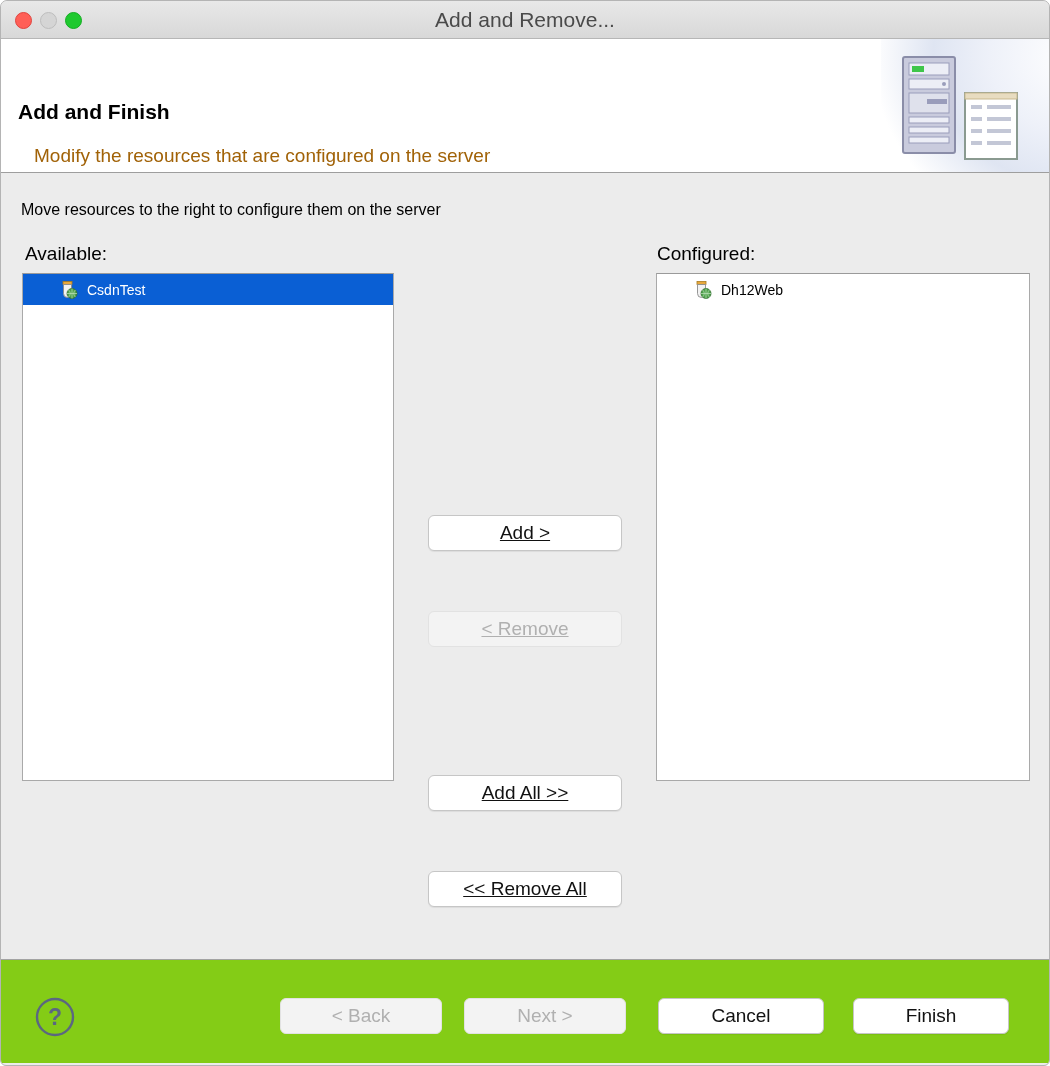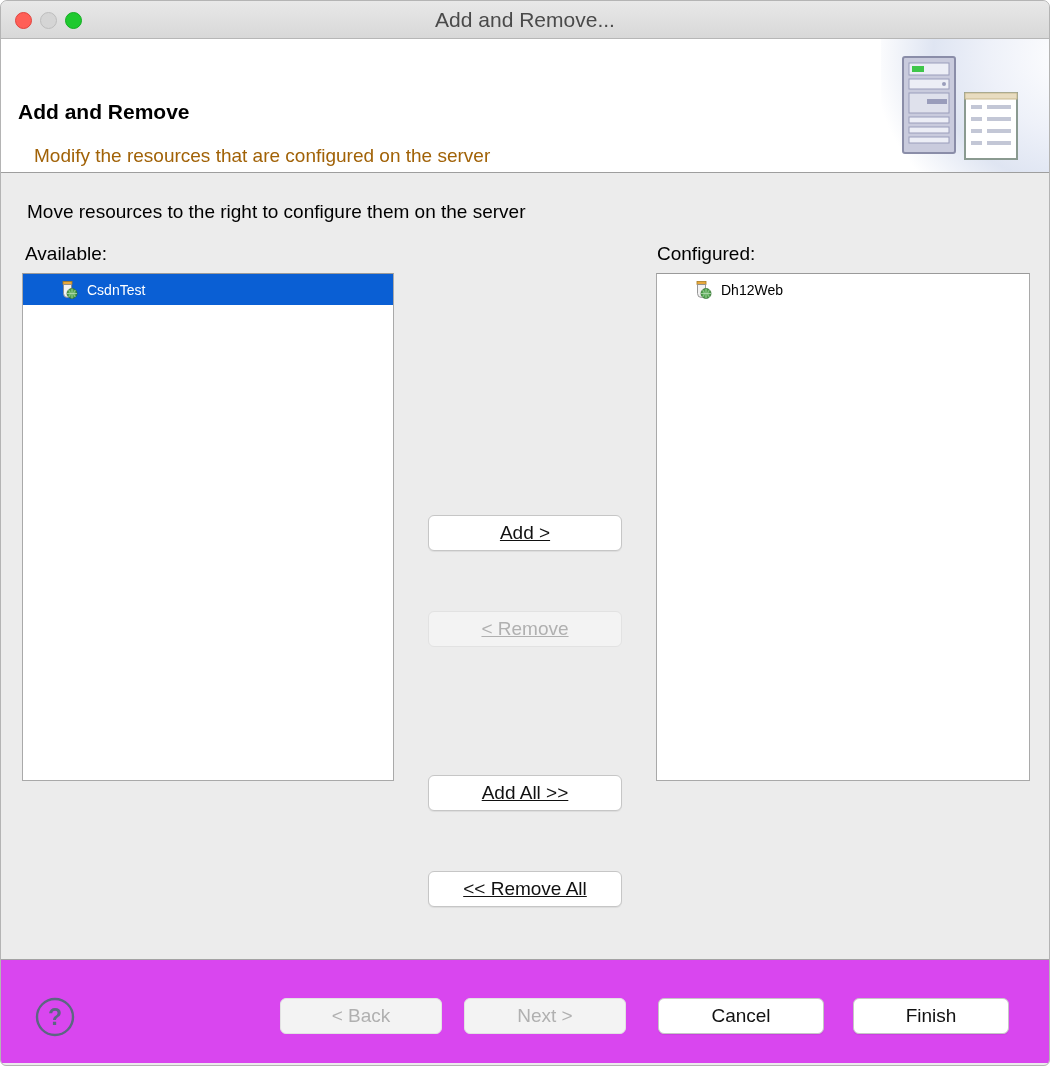--- a/index.html
+++ b/index.html
@@ -96,23 +96,23 @@
   #header-art svg { position: absolute; left: 8px; top: 10px; }
 
   
   #body {
     position: relative;
     height: 786px;
     background: #ececec;
   }
   #instruction {
     position: absolute;
-    left: 26px;
+    left: 20px;
     top: 28px;
-    font-size: 19px;
+    font-size: 16px;
     color: #000000;
     white-space: nowrap;
   }
   .list-label {
     position: absolute;
     font-size: 19px;
     color: #000000;
     white-space: nowrap;
   }
   #label-available  { left: 24px;  top: 70px; }
@@ -211,21 +211,21 @@
   #checkbox-label {
     font-size: 19px;
     color: #000000;
     white-space: nowrap;
   }
 
   
   #footer {
     position: relative;
     height: 104px;
-    background: #d946ef;
+    background: #84cc16;
     border-top: 1px solid #a3a3a3;
   }
   #help-icon {
     position: absolute;
     left: 32px;
     top: 994px;
   }
   .foot-btn {
     position: absolute;
     height: 36px;
@@ -248,21 +248,21 @@
   <div id="titlebar">
     <div id="traffic">
       <span class="light light-close"></span>
       <span class="light light-min"></span>
       <span class="light light-max"></span>
     </div>
     <div id="window-title">Add and Remove...</div>
   </div>
 
   <div id="header">
-    <div id="header-title">Add and Remove</div>
+    <div id="header-title">Add and Finish</div>
     <div id="header-subtitle">Modify the resources that are configured on the server</div>
     <div id="header-art">
       <svg width="150" height="115" viewBox="0 0 150 115">
 
         <rect x="14" y="8" width="52" height="96" rx="2" fill="#c9cbdd" stroke="#8a8da8" stroke-width="2"></rect>
         <rect x="20" y="14" width="40" height="12" fill="#eceef6" stroke="#9a9dbb" stroke-width="1"></rect>
         <rect x="23" y="17" width="12" height="6" fill="#3fc64a"></rect>
         <rect x="20" y="30" width="40" height="10" fill="#eceef6" stroke="#9a9dbb" stroke-width="1"></rect>
         <circle cx="55" cy="35" r="2" fill="#9a9dbb"></circle>
         <rect x="20" y="44" width="40" height="20" fill="#dfe1ec" stroke="#9a9dbb" stroke-width="1"></rect>

